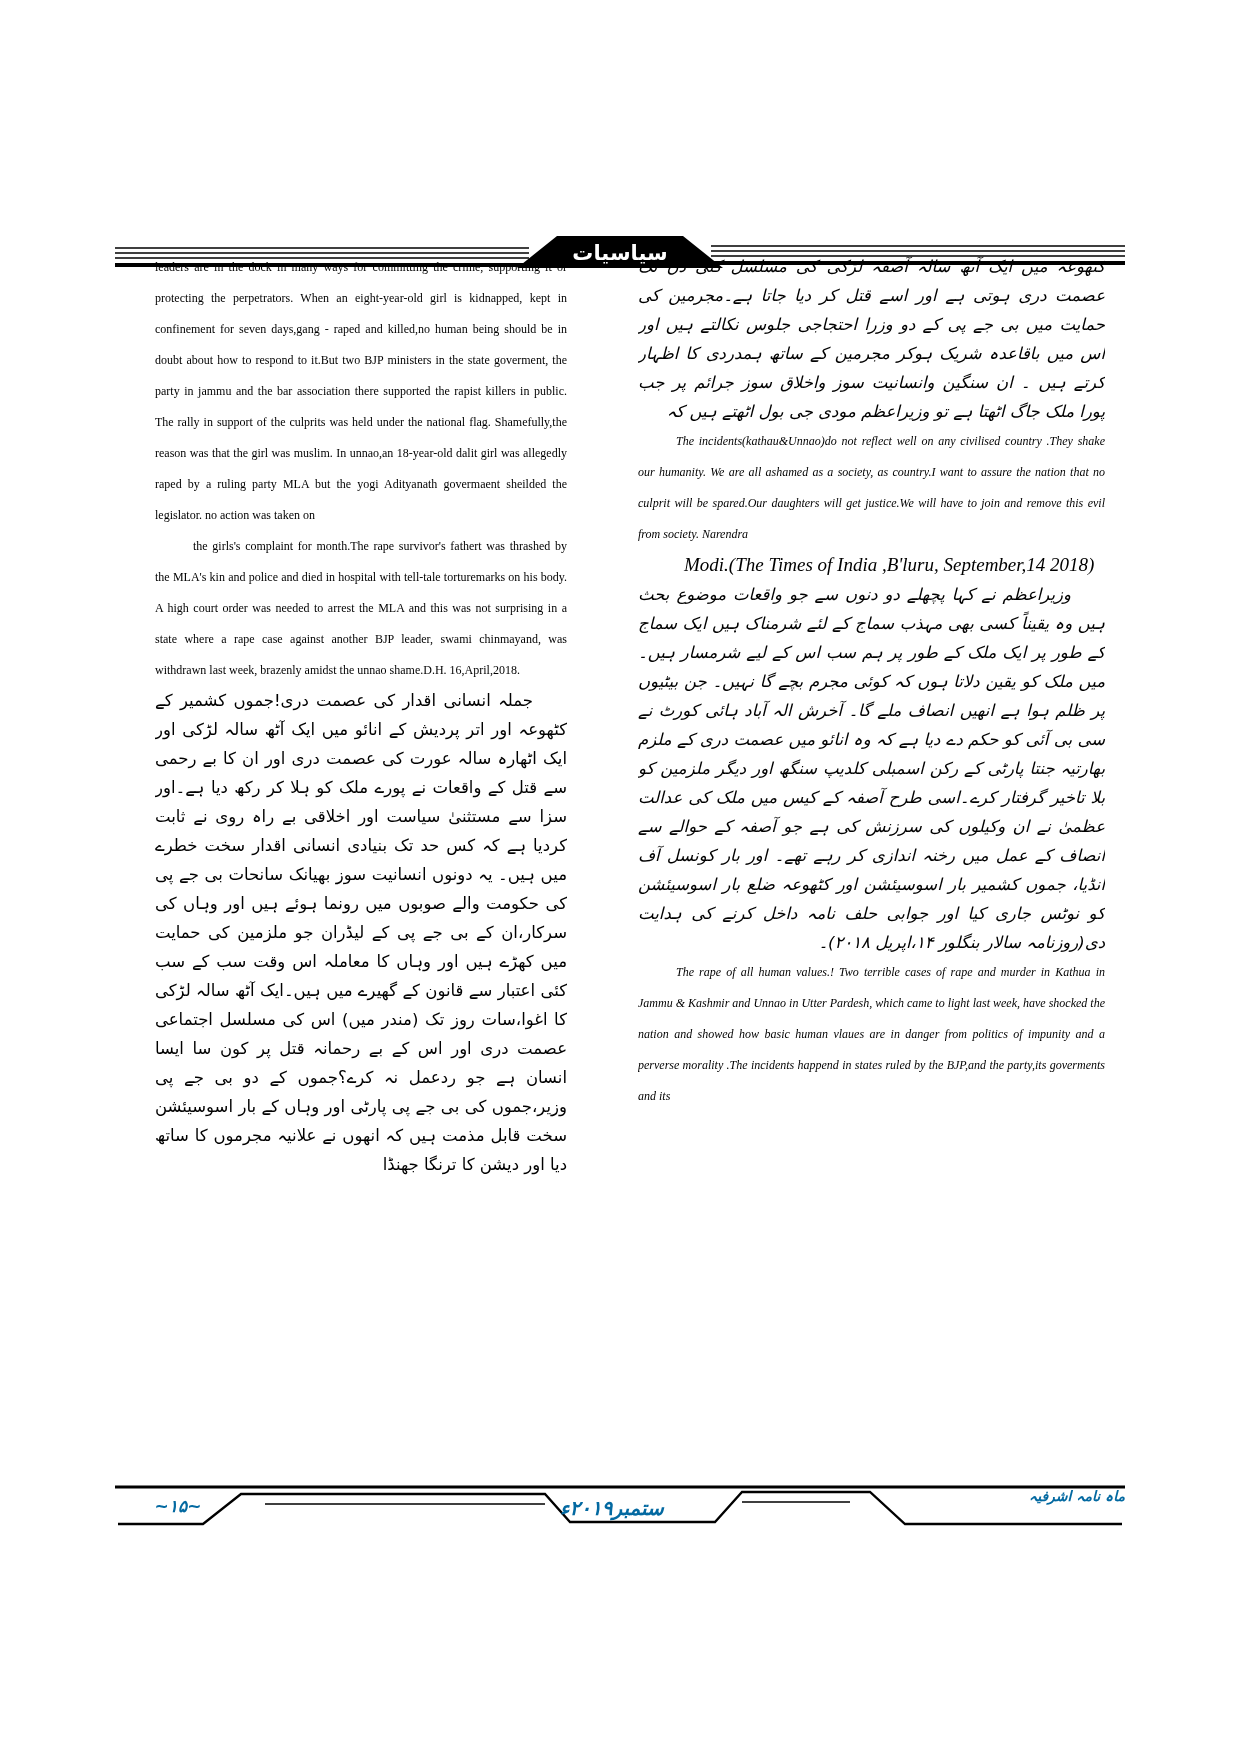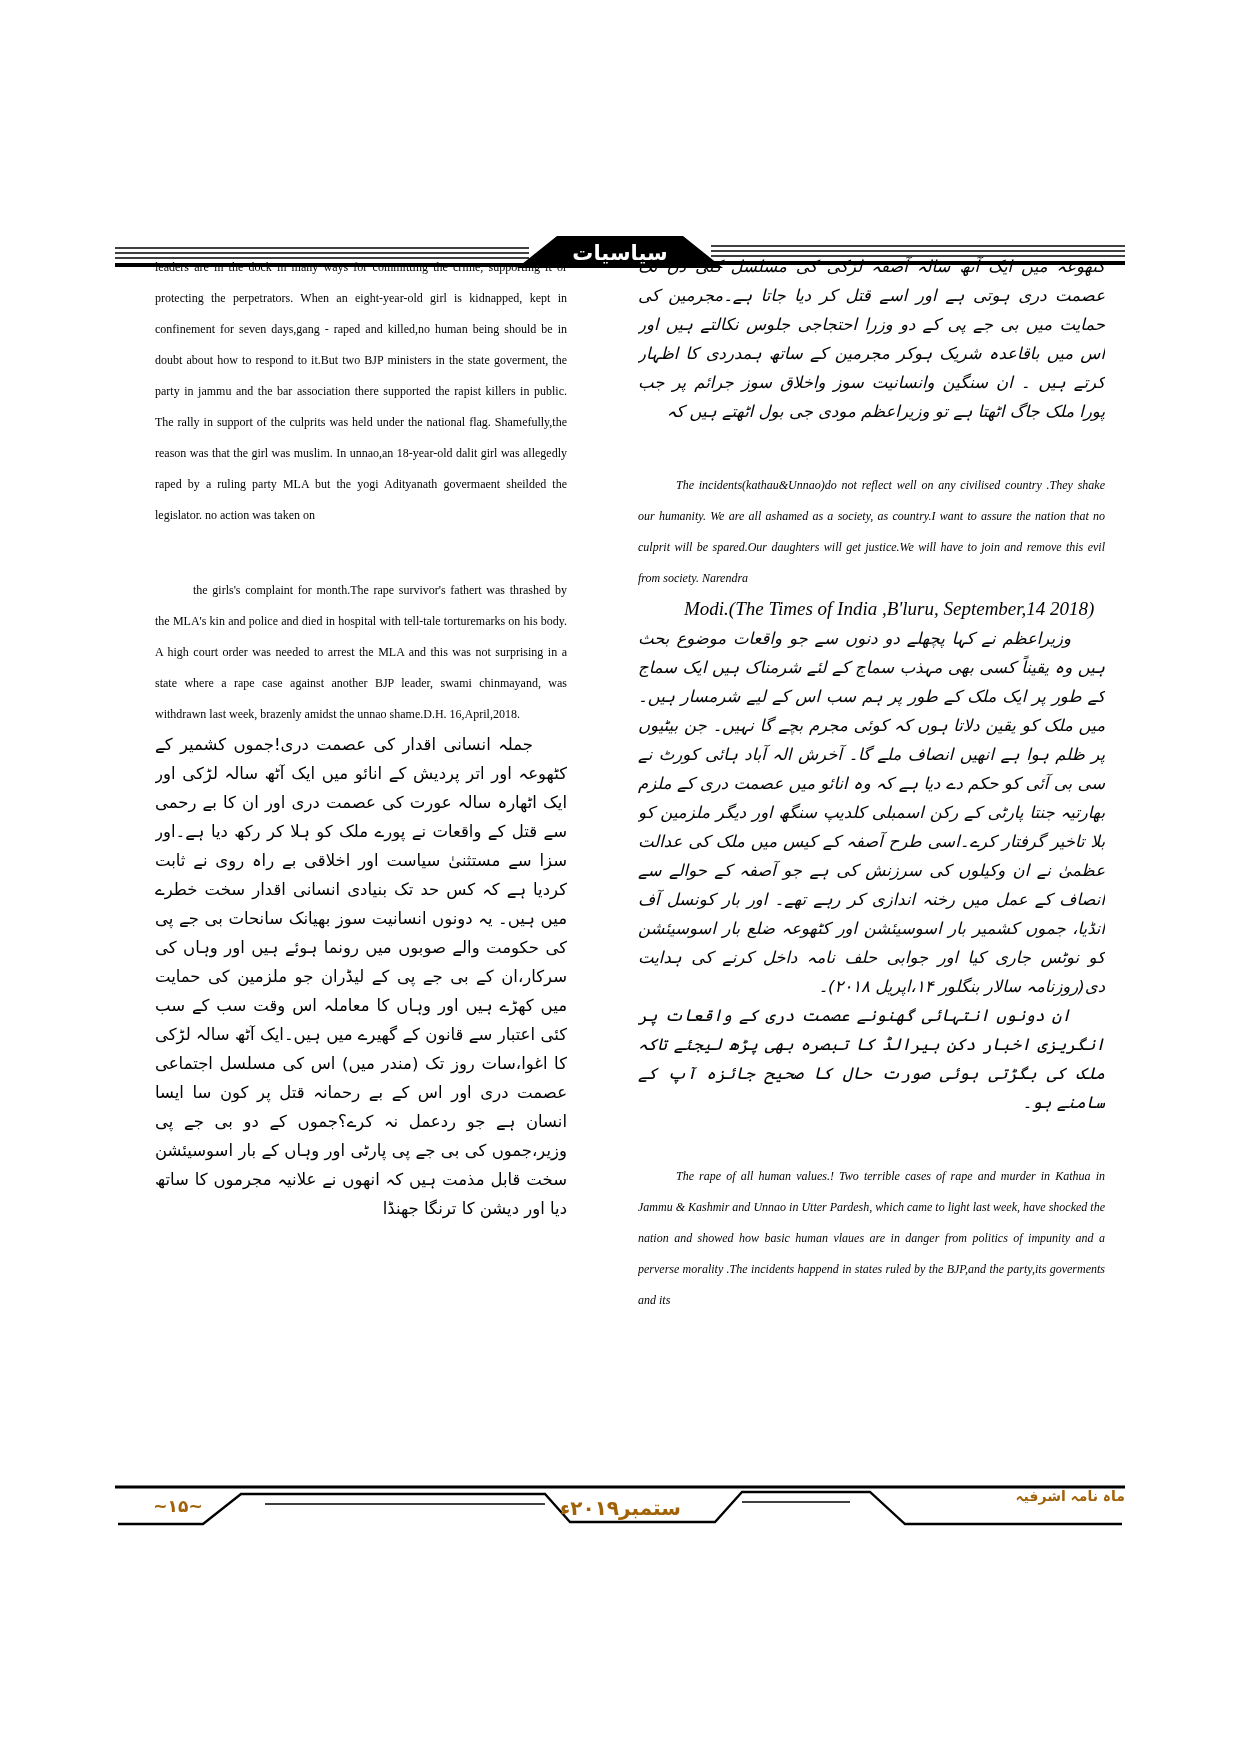--- a/index.html
+++ b/index.html
@@ -20,29 +20,29 @@
   p { margin:0; }
   .en {
     font-family:"Liberation Serif", serif;
     font-size:12px; line-height:31px; text-align:justify;
   }
   .ur {
     font-family:"DejaVu Sans", sans-serif;
     direction:rtl; unicode-bidi:embed;
     font-size:16.5px; line-height:29px; text-align:justify;
   }
-  .indent-en { text-indent:38px;margin-top:44px; }
+  .indent-en { text-indent:38px; }
   .indent-ur { text-indent:34px; }
   .attribution { font-size:19px; line-height:30px; text-indent:46px; text-align:left; }
   
   .footer-ornament { position:absolute; left:115px; top:1482px; width:1010px; height:52px; }
   .footer-ornament svg { display:block; width:100%; height:100%; }
   .footer-text {
-    position:absolute; font-family:"DejaVu Sans", sans-serif; color:#a16207;
-    white-space:nowrap; direction:rtl;
+    position:absolute; font-family:"DejaVu Sans", sans-serif; color:#0369a1;
+    white-space:nowrap; direction:rtl;font-style:italic;
   }
   .footer-page-number { left:138px; top:1496px; width:80px; text-align:center; font-size:17px; font-weight:bold; }
   .footer-issue-date  { left:560px; top:1496px; width:140px; text-align:left; font-size:20px; font-weight:bold; }
   .footer-magazine    { left:940px; top:1488px; width:185px; text-align:right; font-size:14px; font-weight:bold; }
 </style>
 </head>
 <body>
 
 <div class="page">
 
@@ -62,21 +62,20 @@
     <p class="en">leaders are in the dock in many ways for committing the crime, supporting it or protecting the perpetrators. When an eight-year-old girl is kidnapped, kept in confinement for seven days,gang - raped and killed,no human being should be in doubt about how to respond to it.But two BJP ministers in the state goverment, the party in jammu and the bar association there supported the rapist killers in public. The rally in support of the culprits was held under the national flag. Shamefully,the reason was that the girl was muslim. In unnao,an 18-year-old dalit girl was allegedly raped by a ruling party MLA but the yogi Adityanath govermaent sheilded the legislator. no action was taken on</p>
     <p class="en indent-en">the girls's complaint for month.The rape survivor's fathert was thrashed by the MLA's kin and police and died in hospital with tell-tale torturemarks on his body. A high court order was needed to arrest the MLA and this was not surprising in a state where a rape case against another BJP leader, swami chinmayand, was withdrawn last week, brazenly amidst the unnao shame.D.H. 16,April,2018.</p>
     <p class="ur indent-ur">جملہ انسانی اقدار کی عصمت دری!جموں کشمیر کے کٹھوعہ اور اتر پردیش کے انائو میں ایک آٹھ سالہ لڑکی اور ایک اٹھارہ سالہ عورت کی عصمت دری اور ان کا بے رحمی سے قتل کے واقعات نے پورے ملک کو ہلا کر رکھ دیا ہے۔اور سزا سے مستثنیٰ سیاست اور اخلاقی بے راہ روی نے ثابت کردیا ہے کہ کس حد تک بنیادی انسانی اقدار سخت خطرے میں ہیں۔ یہ دونوں انسانیت سوز بھیانک سانحات بی جے پی کی حکومت والے صوبوں میں رونما ہوئے ہیں اور وہاں کی سرکار،ان کے بی جے پی کے لیڈران جو ملزمین کی حمایت میں کھڑے ہیں اور وہاں کا معاملہ اس وقت سب کے سب کئی اعتبار سے قانون کے گھیرے میں ہیں۔ایک آٹھ سالہ لڑکی کا اغوا،سات روز تک (مندر میں) اس کی مسلسل اجتماعی عصمت دری اور اس کے بے رحمانہ قتل پر کون سا ایسا انسان ہے جو ردعمل نہ کرے؟جموں کے دو بی جے پی وزیر،جموں کی بی جے پی پارٹی اور وہاں کے بار اسوسیئشن سخت قابل مذمت ہیں کہ انھوں نے علانیہ مجرموں کا ساتھ دیا اور دیشن کا ترنگا جھنڈا</p>
   </div>
 
   <div class="col col-right">
     <p class="ur">کٹھوعہ میں ایک آٹھ سالہ آصفہ لڑکی کی مسلسل کئی دن تک عصمت دری ہوتی ہے اور اسے قتل کر دیا جاتا ہے۔مجرمین کی حمایت میں بی جے پی کے دو وزرا احتجاجی جلوس نکالتے ہیں اور اس میں باقاعدہ شریک ہوکر مجرمین کے ساتھ ہمدردی کا اظہار کرتے ہیں ۔ ان سنگین وانسانیت سوز واخلاق سوز جرائم پر جب پورا ملک جاگ اٹھتا ہے تو وزیراعظم مودی جی بول اٹھتے ہیں کہ</p>
     <p class="en indent-en">The incidents(kathau&amp;Unnao)do not reflect well on any civilised country .They shake our humanity. We are all ashamed as a society, as country.I want to assure the nation that no culprit will be spared.Our daughters will get justice.We will have to join and remove this evil from society. Narendra</p>
     <p class="en attribution">Modi.(The Times of India ,B'luru, September,14 2018)</p>
     <p class="ur indent-ur">وزیراعظم نے کہا پچھلے دو دنوں سے جو واقعات موضوع بحث ہیں وہ یقیناً کسی بھی مہذب سماج کے لئے شرمناک ہیں ایک سماج کے طور پر ایک ملک کے طور پر ہم سب اس کے لیے شرمسار ہیں۔میں ملک کو یقین دلاتا ہوں کہ کوئی مجرم بچے گا نہیں۔ جن بیٹیوں پر ظلم ہوا ہے انھیں انصاف ملے گا۔ آخرش الہ آباد ہائی کورٹ نے سی بی آئی کو حکم دے دیا ہے کہ وہ انائو میں عصمت دری کے ملزم بھارتیہ جنتا پارٹی کے رکن اسمبلی کلدیپ سنگھ اور دیگر ملزمین کو بلا تاخیر گرفتار کرے۔اسی طرح آصفہ کے کیس میں ملک کی عدالت عظمیٰ نے ان وکیلوں کی سرزنش کی ہے جو آصفہ کے حوالے سے انصاف کے عمل میں رخنہ اندازی کر رہے تھے۔ اور بار کونسل آف انڈیا، جموں کشمیر بار اسوسیئشن اور کٹھوعہ ضلع بار اسوسیئشن کو نوٹس جاری کیا اور جوابی حلف نامہ داخل کرنے کی ہدایت دی(روزنامہ سالار بنگلور ۱۴،اپریل ۲۰۱۸)۔</p>
-    <p class="ur indent-ur">ان دونوں انتہائی گھنونے عصمت دری کے واقعات پر انگریزی اخبار دکن ہیرالڈ کا تبصرہ بھی پڑھ لیجئے تاکہ ملک کی بگڑتی ہوئی صورت حال کا صحیح جائزہ آپ کے سامنے ہو۔</p>
     <p class="en indent-en">The rape of all human values.! Two terrible cases of rape and murder in Kathua in Jammu &amp; Kashmir and Unnao in Utter Pardesh, which came to light last week, have shocked the nation and showed how basic human vlaues are in danger from politics of impunity and a perverse morality .The incidents happend in states ruled by the BJP,and the party,its goverments and its</p>
   </div>
 
   <div class="footer-ornament">
     <svg viewBox="0 0 1010 52">
       <g stroke="#000" fill="none">
         <path d="M0 5 H1010" stroke-width="3"></path>
         <path d="M3 42 H88 L126 12 H430 L455 40 H600 L627 10 H755 L790 42 H1007" stroke-width="2.3"></path>
         <path d="M150 22 H430 M627 20 H735" stroke-width="1.6"></path>
       </g>

